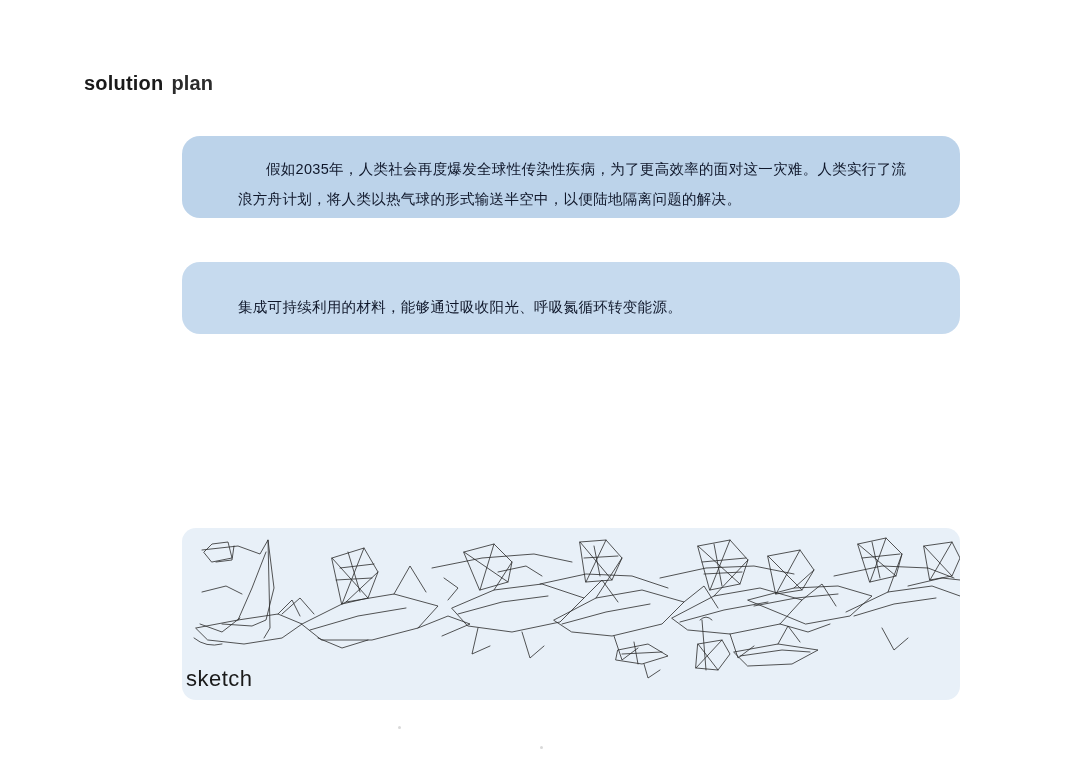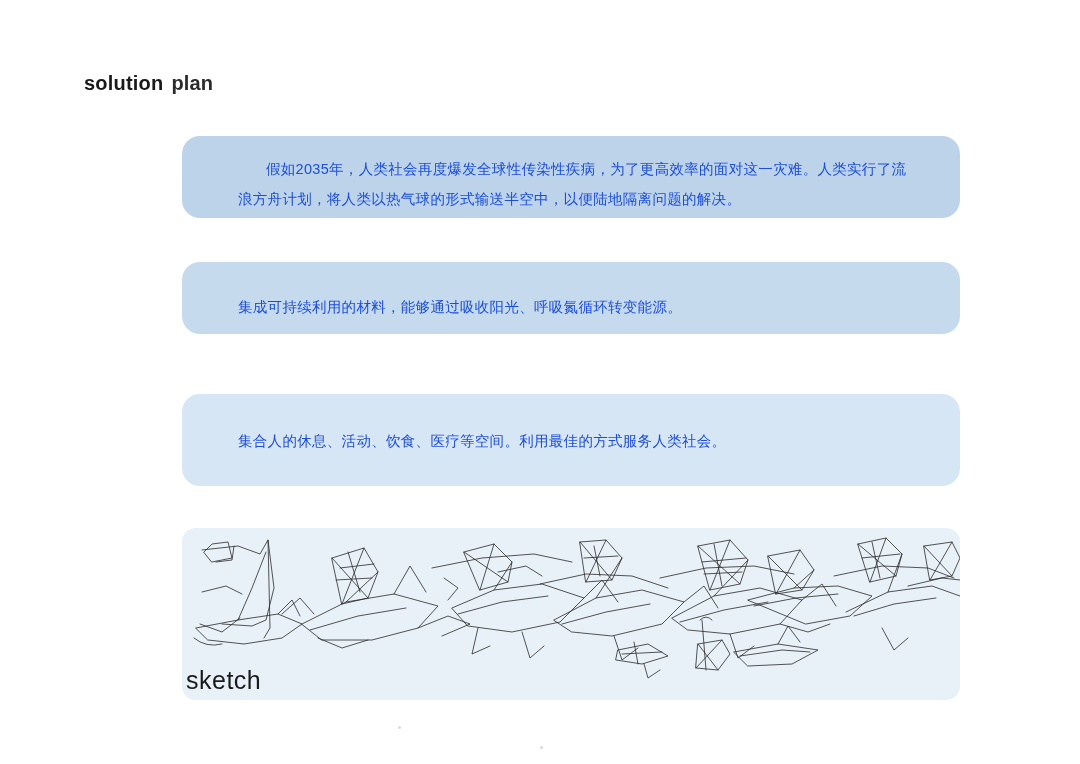--- a/index.html
+++ b/index.html
@@ -57,42 +57,42 @@
   }
   .card-3 {
     top: 394px;
     height: 92px;
     background: #d7e6f5;
     padding: 32px 40px 0 56px;
   }
   .card-text {
     font-size: 14.5px;
     line-height: 30px;
-    color: #1d4ed8;
+    color: #0f172a;
     letter-spacing: 0.3px;
     text-indent: 0;
   }
   .card-1 .card-text {
     text-indent: 28px;
   }
   .sketch-card {
     position: absolute;
     left: 182px;
     top: 528px;
     width: 778px;
     height: 172px;
     background: #e8f0f8;
     border-radius: 14px;
     overflow: hidden;
   }
   .sketch-label {
     position: absolute;
     left: 186px;
     top: 666px;
-    font-size: 25px;
+    font-size: 22px;
     font-weight: 400;
     color: #1a1a1a;
     letter-spacing: 0.5px;
   }
   .sketch-svg {
     position: absolute;
     left: 0;
     top: 0;
     width: 778px;
     height: 172px;
@@ -117,23 +117,20 @@
   </div>
 
   <div class="card card-1">
     <div class="card-text">假如2035年，人类社会再度爆发全球性传染性疾病，为了更高效率的面对这一灾难。人类实行了流浪方舟计划，将人类以热气球的形式输送半空中，以便陆地隔离问题的解决。</div>
   </div>
 
   <div class="card card-2">
     <div class="card-text">集成可持续利用的材料，能够通过吸收阳光、呼吸氮循环转变能源。</div>
   </div>
 
-  <div class="card card-3">
-    <div class="card-text">集合人的休息、活动、饮食、医疗等空间。利用最佳的方式服务人类社会。</div>
-  </div>
 
   <div class="sketch-card">
     <svg class="sketch-svg" viewBox="0 0 778 172">
       <g fill="none" stroke="#2a2a2a" stroke-width="0.8" stroke-linejoin="round" stroke-linecap="round">
 
         <path d="M20 22 L56 18 L78 26 L86 12 L92 60 L84 92 L70 98 L40 96"></path>
         <path d="M22 24 L30 16 L46 14 L50 30 L30 34 Z"></path>
         <path d="M86 12 L88 100 L82 110"></path>
         <path d="M14 100 L56 92 L96 86 L120 96 L100 110 L62 116 L26 112 Z"></path>
         <path d="M18 96 L40 104 L58 90"></path>

